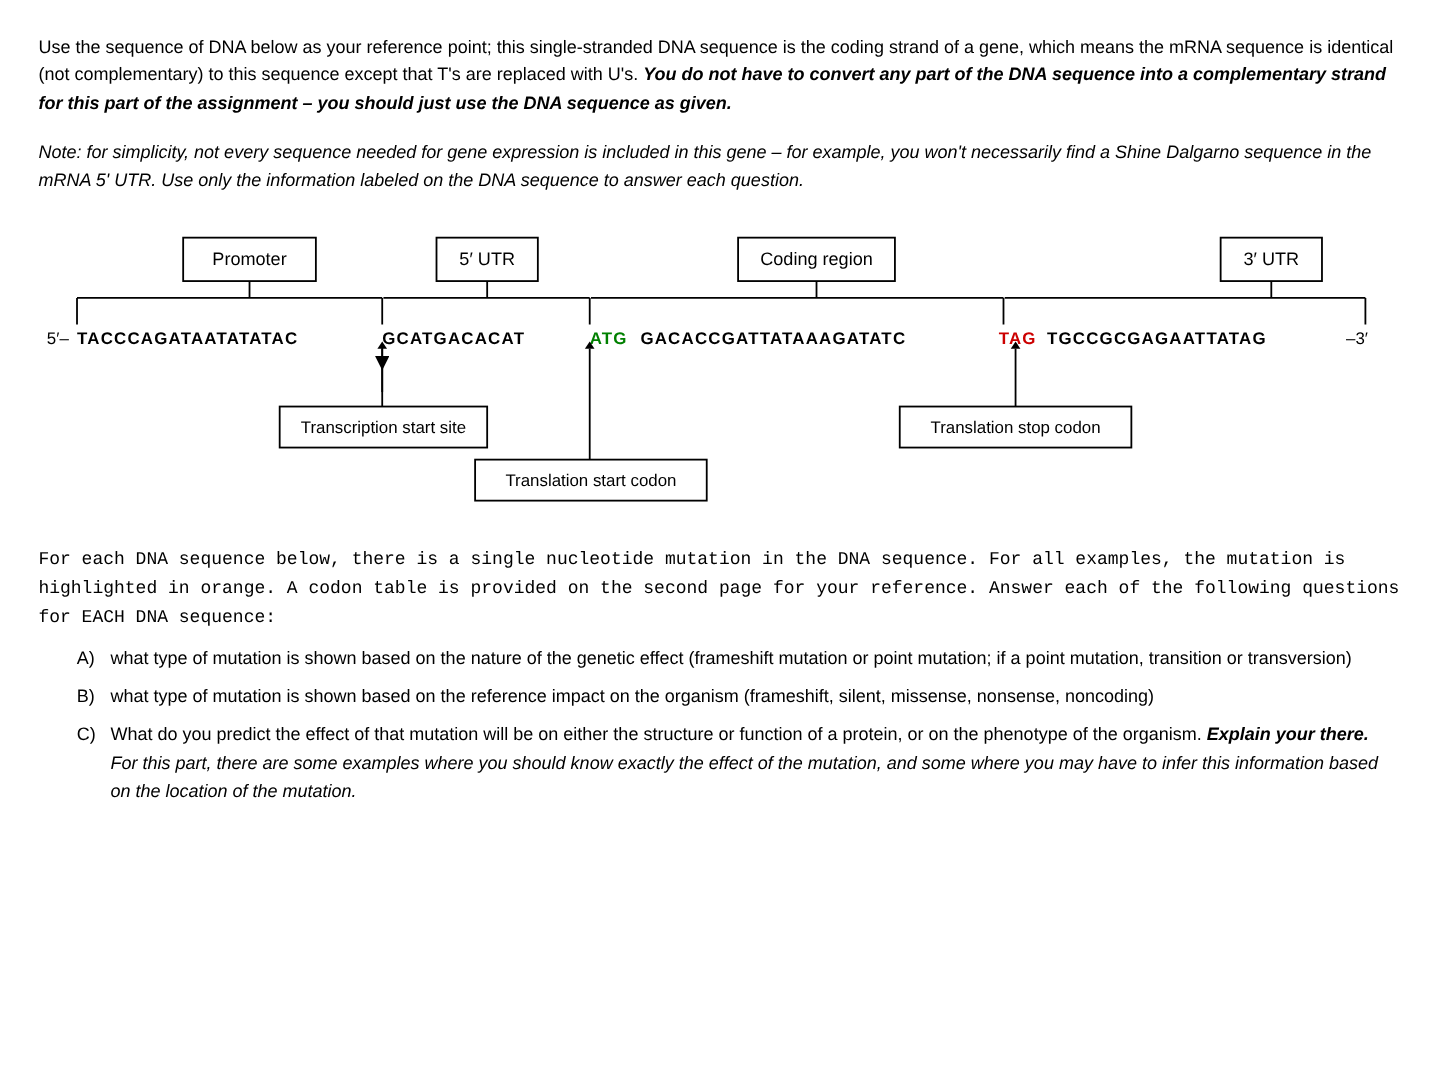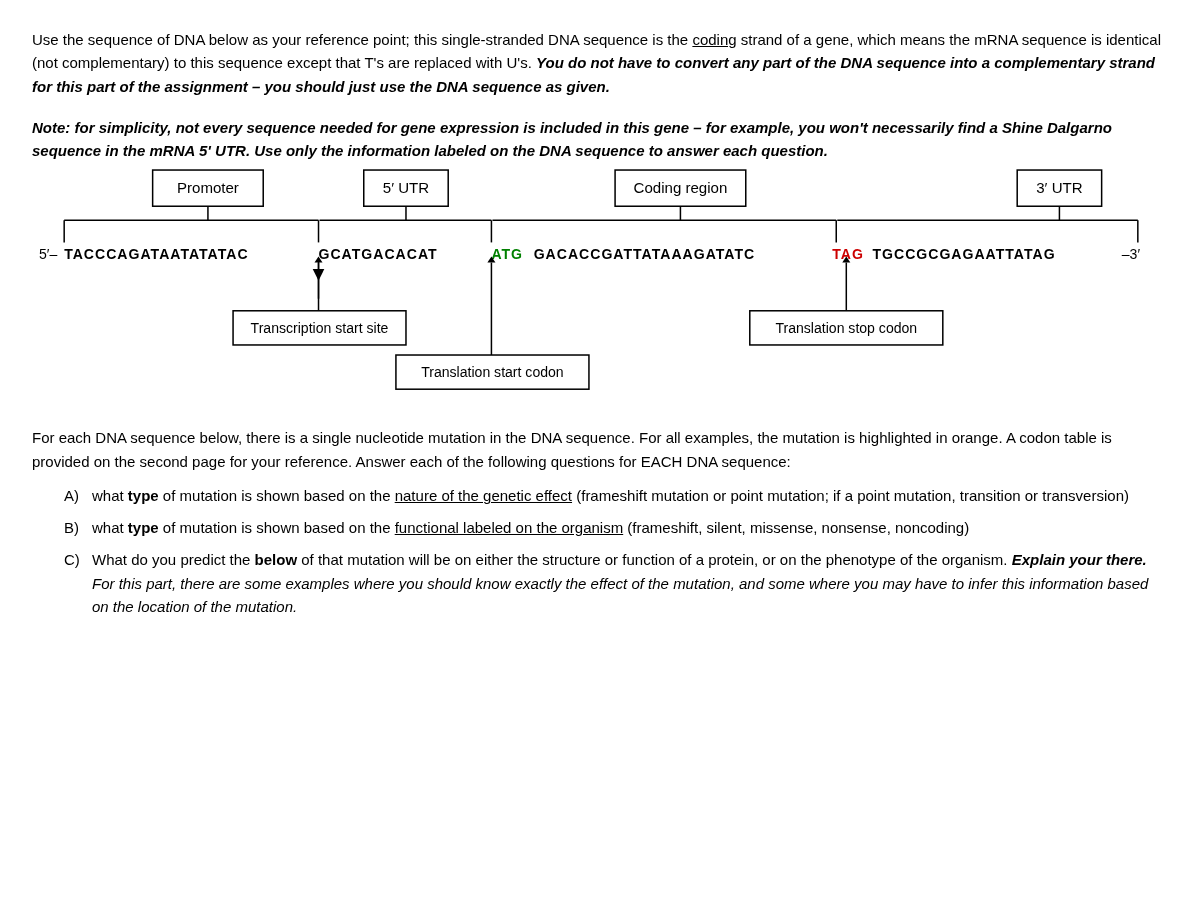--- a/index.html
+++ b/index.html
@@ -13,62 +13,62 @@
     }
 
     .intro-text {
       line-height: 1.55;
       margin-bottom: 18px;
     }
 
     .note-text {
       font-style: italic;
       line-height: 1.55;
-      font-weight: bold;
+      margin-bottom: 28px;
     }
 
     
     .diagram-container {
       position: relative;
       width: 100%;
       margin-bottom: 30px;
       font-family: Arial, sans-serif;
     }
 
     
     .questions-text {
       line-height: 1.6;
       margin-top: 8px;
     }
 
     .questions-text p {
       margin-bottom: 10px;
+      font-family: Liberation Mono, monospace;
     }
 
     .list-item {
       display: flex;
       margin-bottom: 8px;
       padding-left: 32px;
     }
 
     .list-label {
       min-width: 28px;
       font-weight: normal;
     }
 
     .list-content {
       flex: 1;
       line-height: 1.55;
     }
 
     .underline {
-      text-decoration: underline;
     }
 
-    .bold { font-weight: bold; }
+    .bold { font-weight: normal; }
     .bold-italic { font-weight: bold; font-style: italic; }
     .italic { font-style: italic; }
   </style>
 </head>
 <body>
 
 <div class="intro-text">
   <p>
     <span>Use the sequence of DNA below as your reference point; this single-stranded DNA sequence is the </span><span class="underline">coding</span><span> strand of a gene, which means the mRNA sequence is identical (not complementary) to this sequence except that T's are replaced with U's. </span><span class="bold-italic">You do not have to convert any part of the DNA sequence into a complementary strand for this part of the assignment – you should just use the DNA sequence as given.</span>
   </p>
@@ -165,24 +165,24 @@
   <div class="list-item">
     <span class="list-label">A)</span>
     <span class="list-content">
       what <span class="bold">type</span> of mutation is shown based on the <span class="underline">nature of the genetic effect</span> (frameshift mutation or point mutation; if a point mutation, transition or transversion)
     </span>
   </div>
 
   <div class="list-item">
     <span class="list-label">B)</span>
     <span class="list-content">
-      what <span class="bold">type</span> of mutation is shown based on the <span class="underline">functional labeled on the organism</span> (frameshift, silent, missense, nonsense, noncoding)
+      what <span class="bold">type</span> of mutation is shown based on the <span class="underline">reference impact on the organism</span> (frameshift, silent, missense, nonsense, noncoding)
     </span>
   </div>
 
   <div class="list-item">
     <span class="list-label">C)</span>
     <span class="list-content">
-      What do you predict the <span class="bold">below</span> of that mutation will be on either the structure or function of a protein, or on the phenotype of the organism. <span class="bold-italic">Explain your there.</span><br>
+      What do you predict the <span class="bold">effect</span> of that mutation will be on either the structure or function of a protein, or on the phenotype of the organism. <span class="bold-italic">Explain your there.</span><br>
       <span class="italic">For this part, there are some examples where you should know exactly the effect of the mutation, and some where you may have to infer this information based on the location of the mutation.</span>
     </span>
   </div>
 </div>
 
 </body></html>

